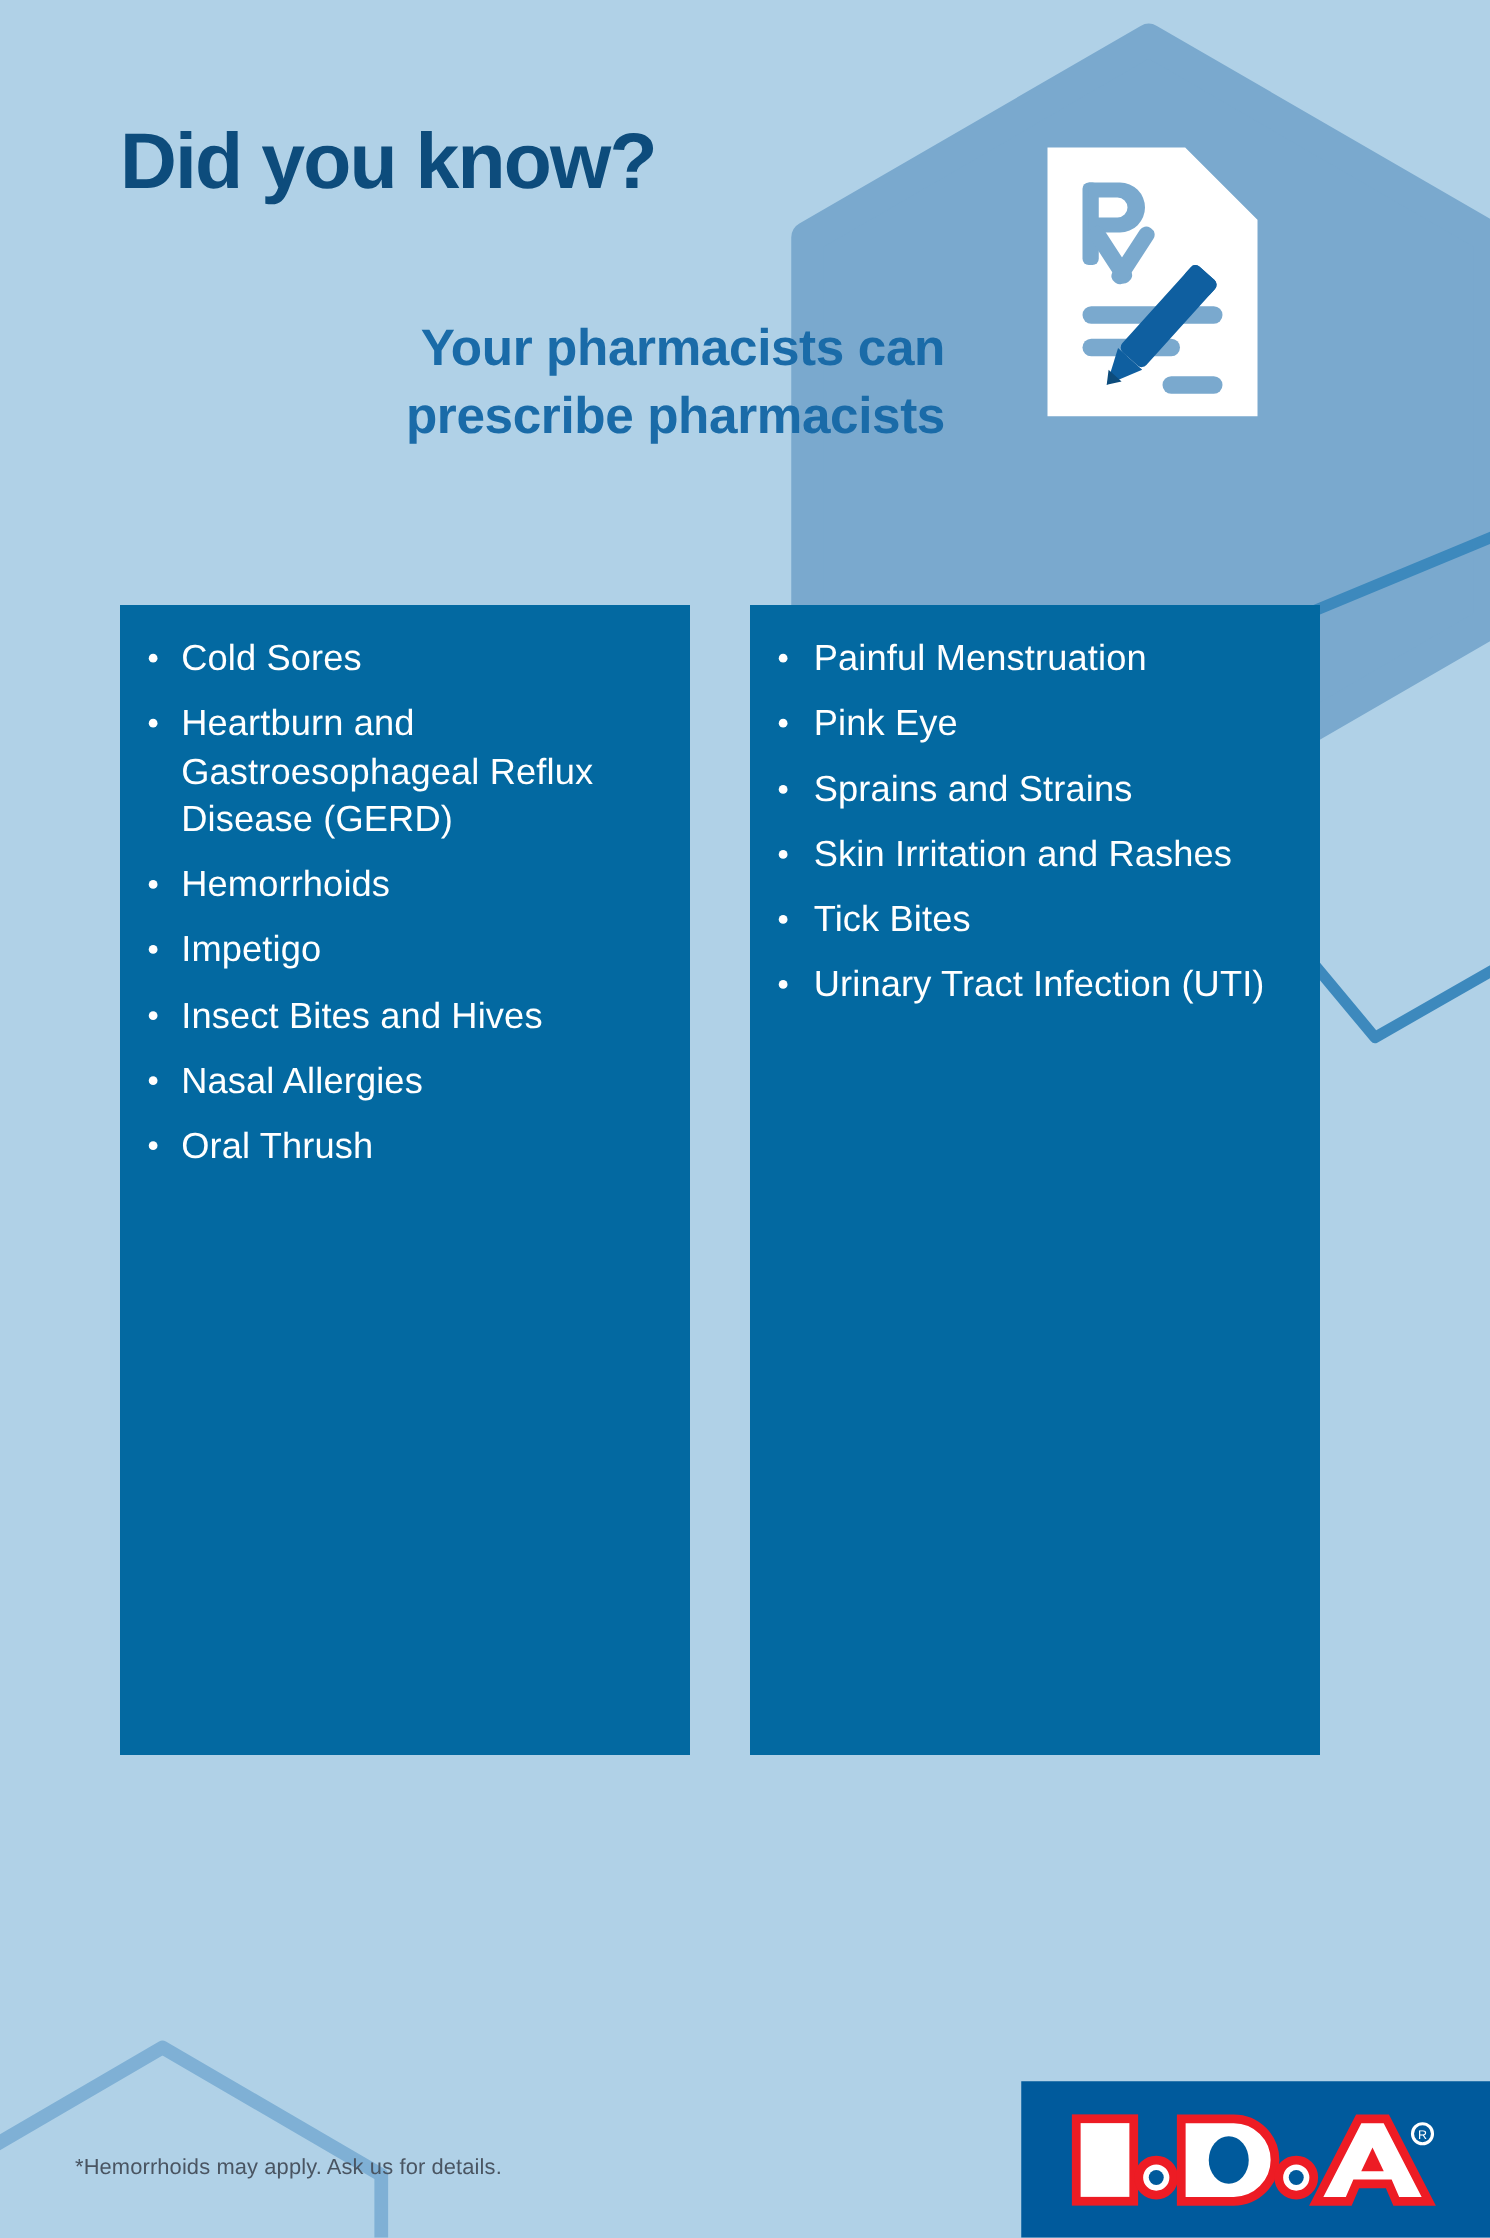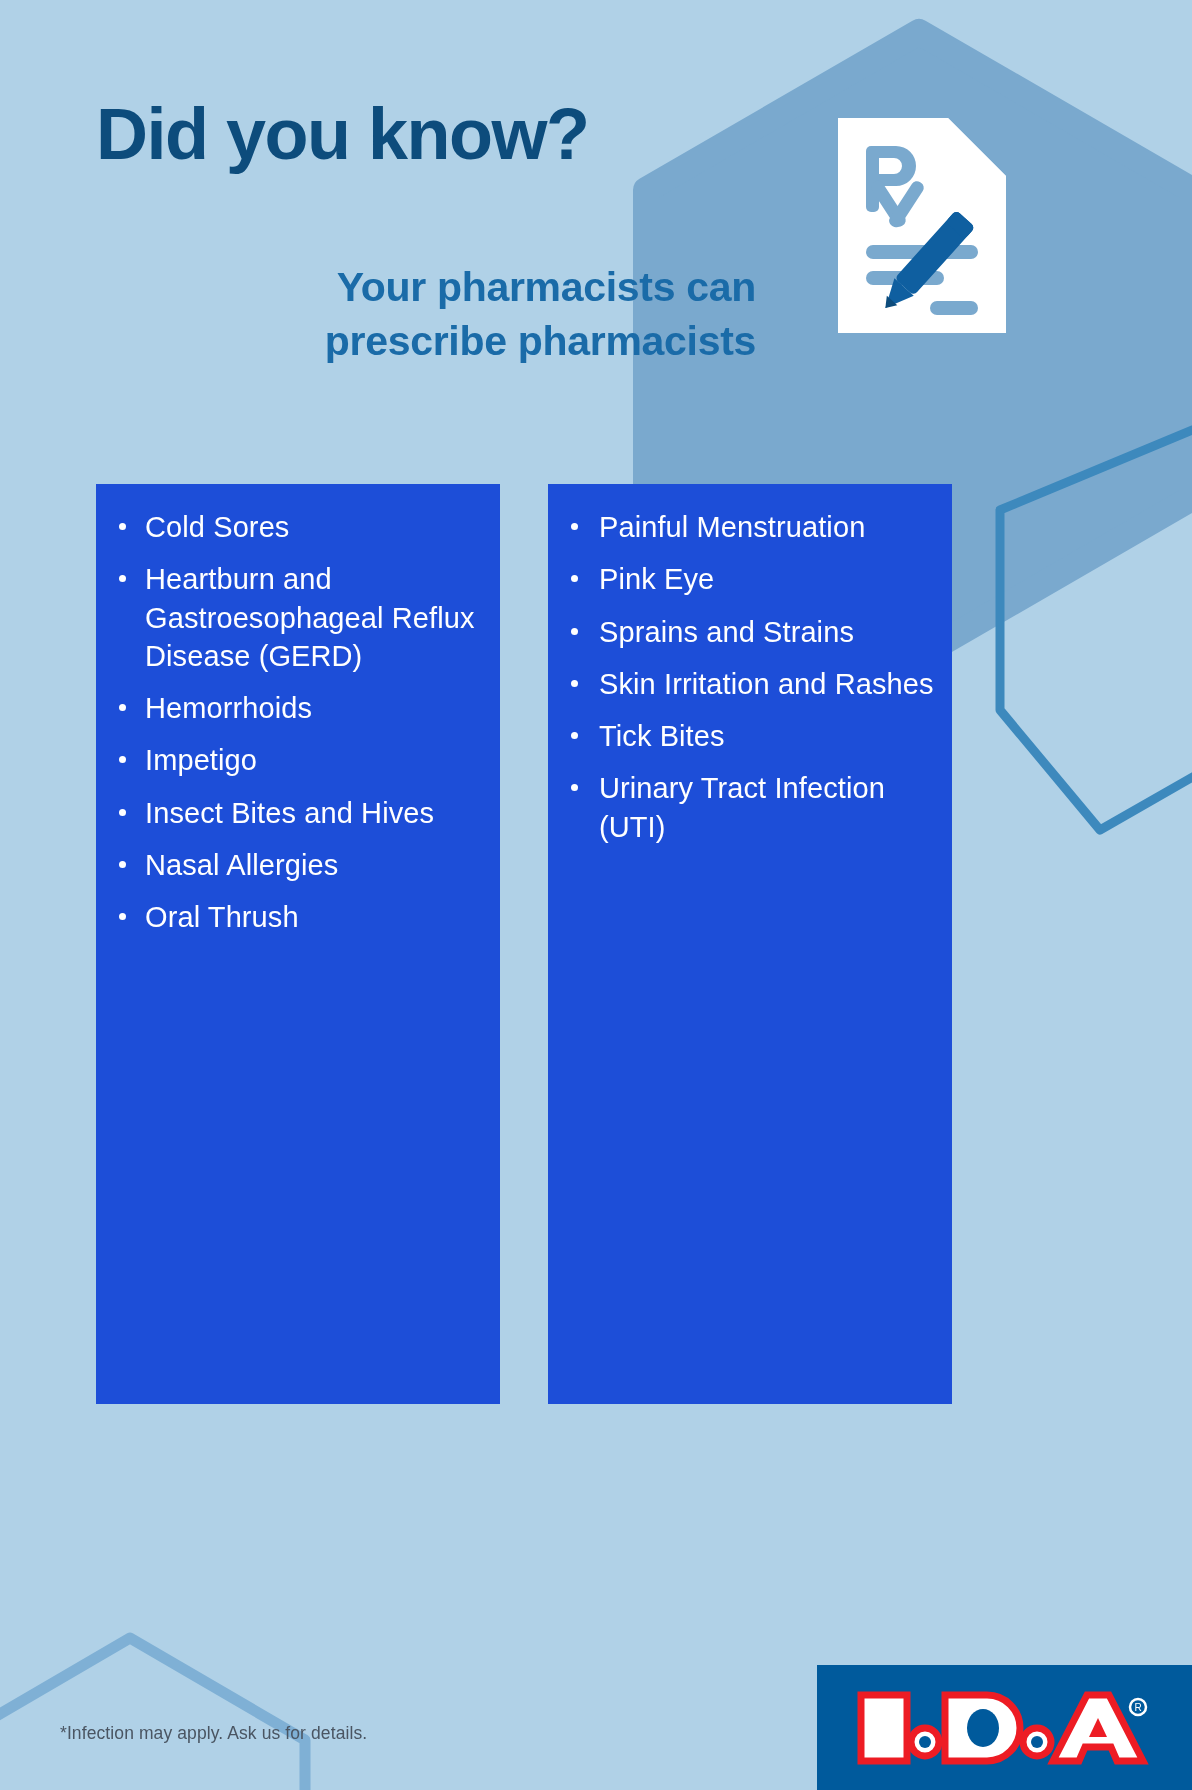--- a/index.html
+++ b/index.html
@@ -26,21 +26,21 @@
 
   
   .header {
     position: absolute;
     left: 96px;
     top: 98px;
     width: 660px;
     z-index: 5;
   }
   .title {
-    font-size: 72px;
+    font-size: 63px;
     font-weight: 700;
     color: #0d4c7c;
     letter-spacing: -1.5px;
     line-height: 1.0;
     margin: 0;
     white-space: nowrap;
   }
   .subtitle {
     font-size: 41px;
     font-weight: 700;
@@ -58,22 +58,22 @@
     position: absolute;
     left: 96px;
     top: 484px;
     width: 1000px;
     height: 920px;
     display: flex;
     gap: 48px;
     z-index: 5;
   }
   .panel {
-    width: 404px;
-    background: #1d4ed8;
+    width: 456px;
+    background: #0369a1;
     padding: 24px 16px 28px 16px;
     box-sizing: border-box;
   }
   .panel ul {
     list-style: none;
     margin: 0;
     padding: 0;
   }
   .panel li {
     position: relative;
@@ -230,21 +230,21 @@
       </li>
       <li>
         <span class="dot"></span>
         <span>Urinary Tract Infection (UTI)</span>
       </li>
     </ul>
   </div>
 
 </div>
 
-<div class="footnote">*Infection may apply. Ask us for details.</div>
+<div class="footnote">*Hemorrhoids may apply. Ask us for details.</div>
 
 <div class="logo-box">
   <svg width="300" height="82" viewBox="0 0 300 82" xmlns="http://www.w3.org/2000/svg">
 
     <g>
 
       <rect x="6" y="8" width="46" height="66" fill="#ffffff" stroke="#ed1c24" stroke-width="7"></rect>
 
       <circle cx="70" cy="55" r="14" fill="#ffffff" stroke="#ed1c24" stroke-width="7"></circle>
 

